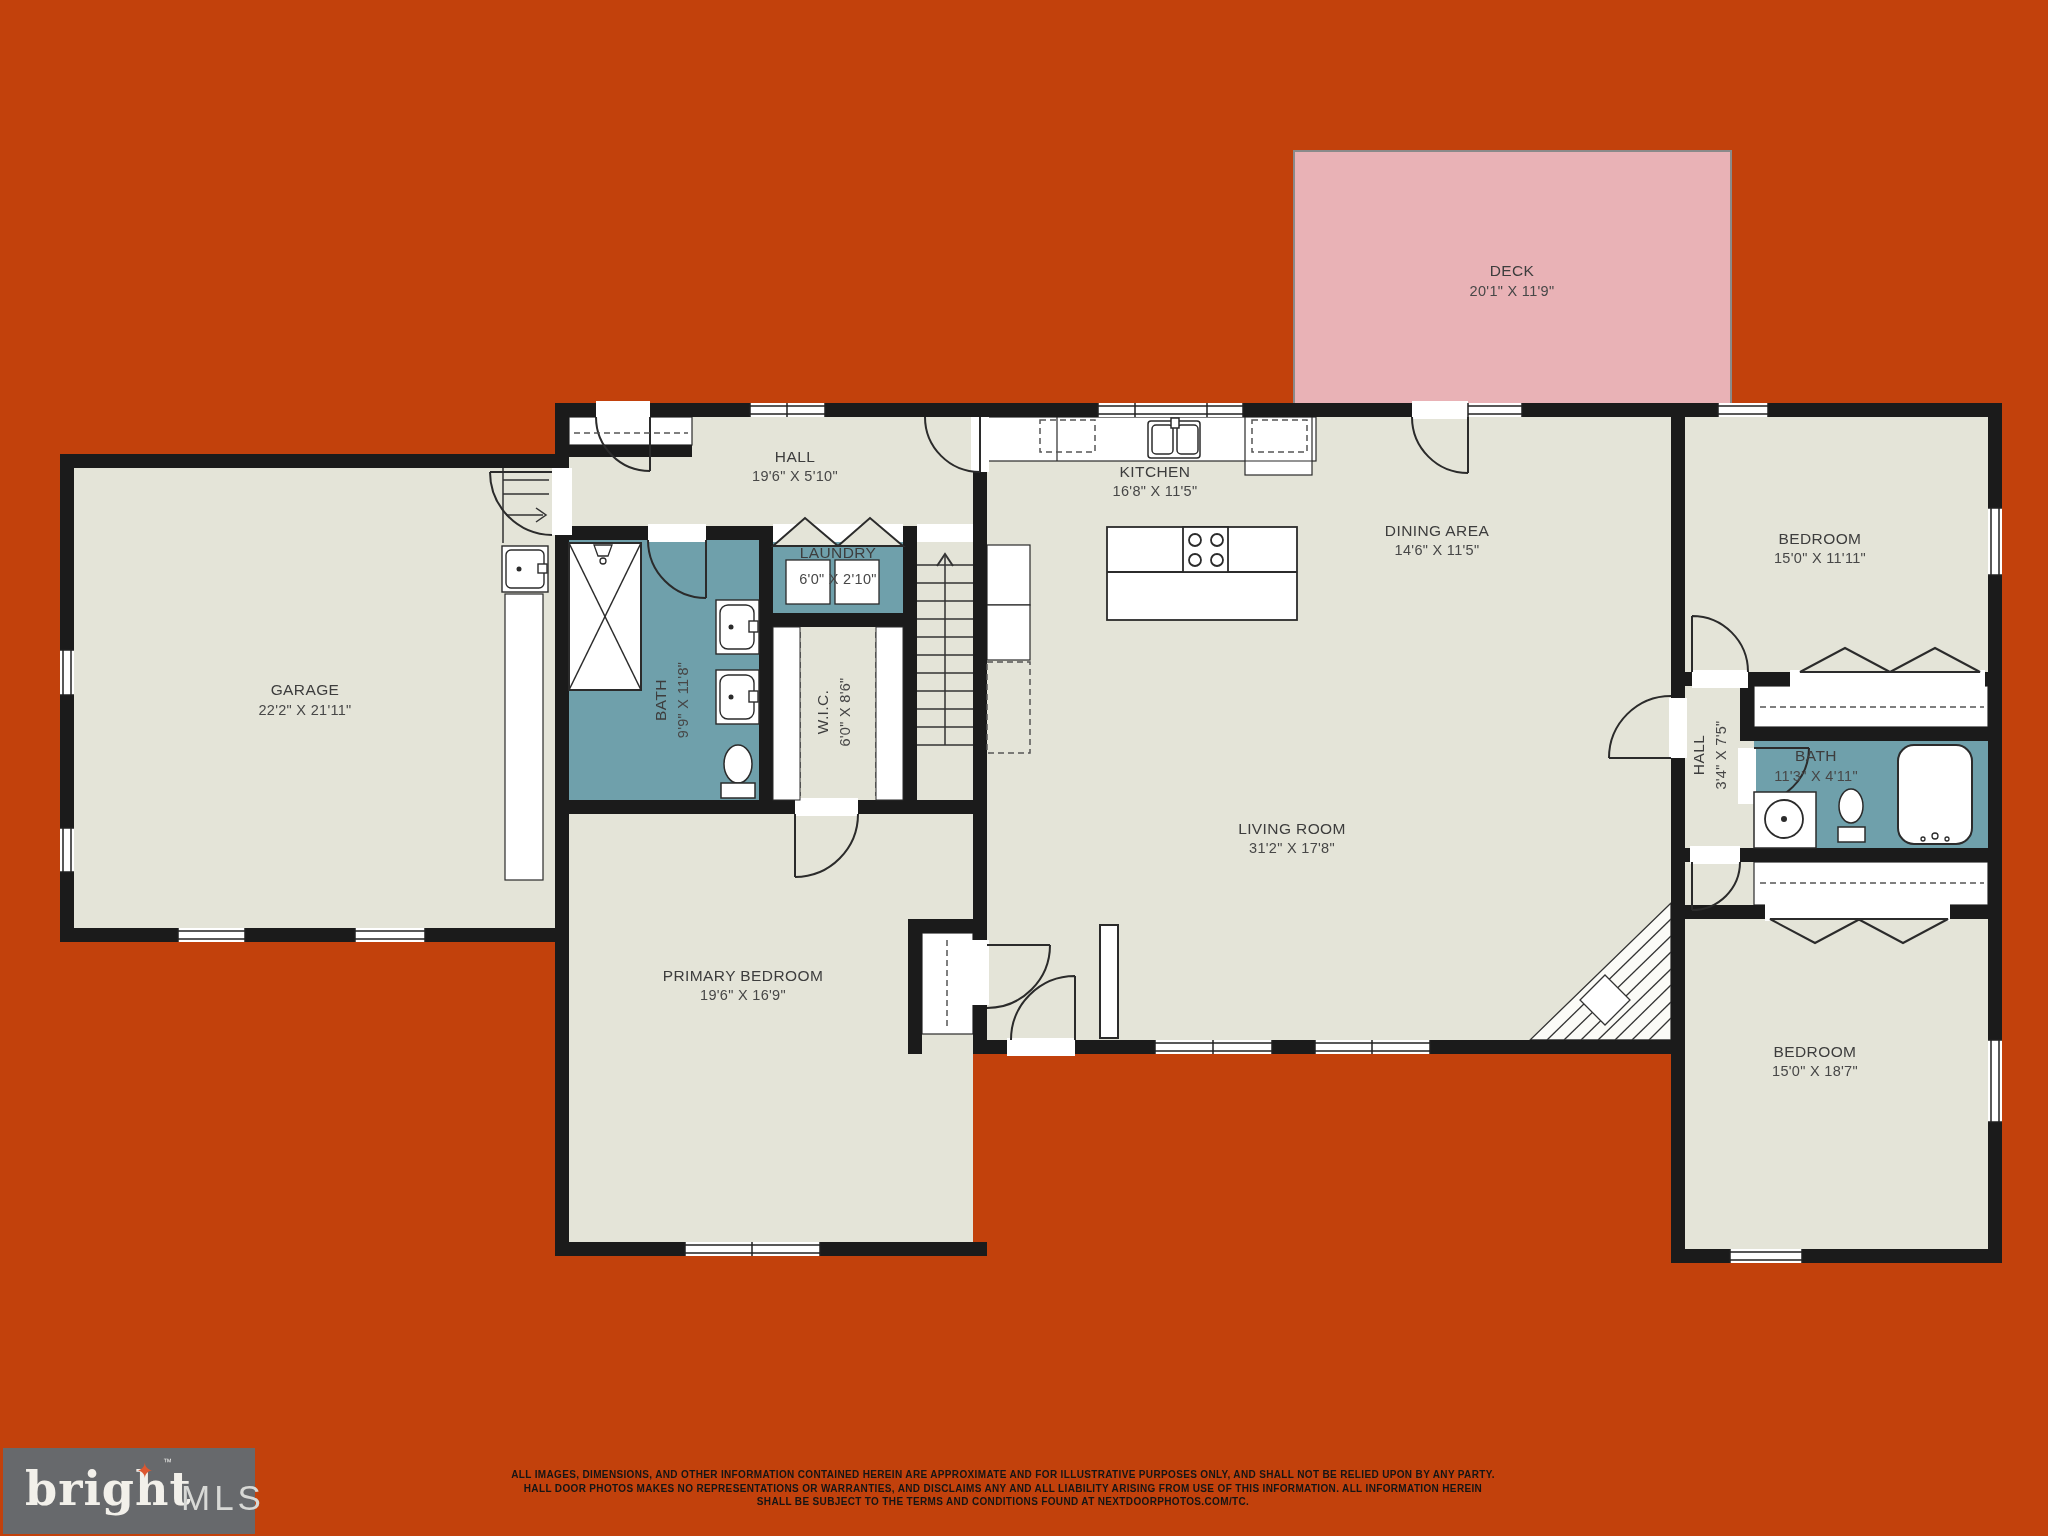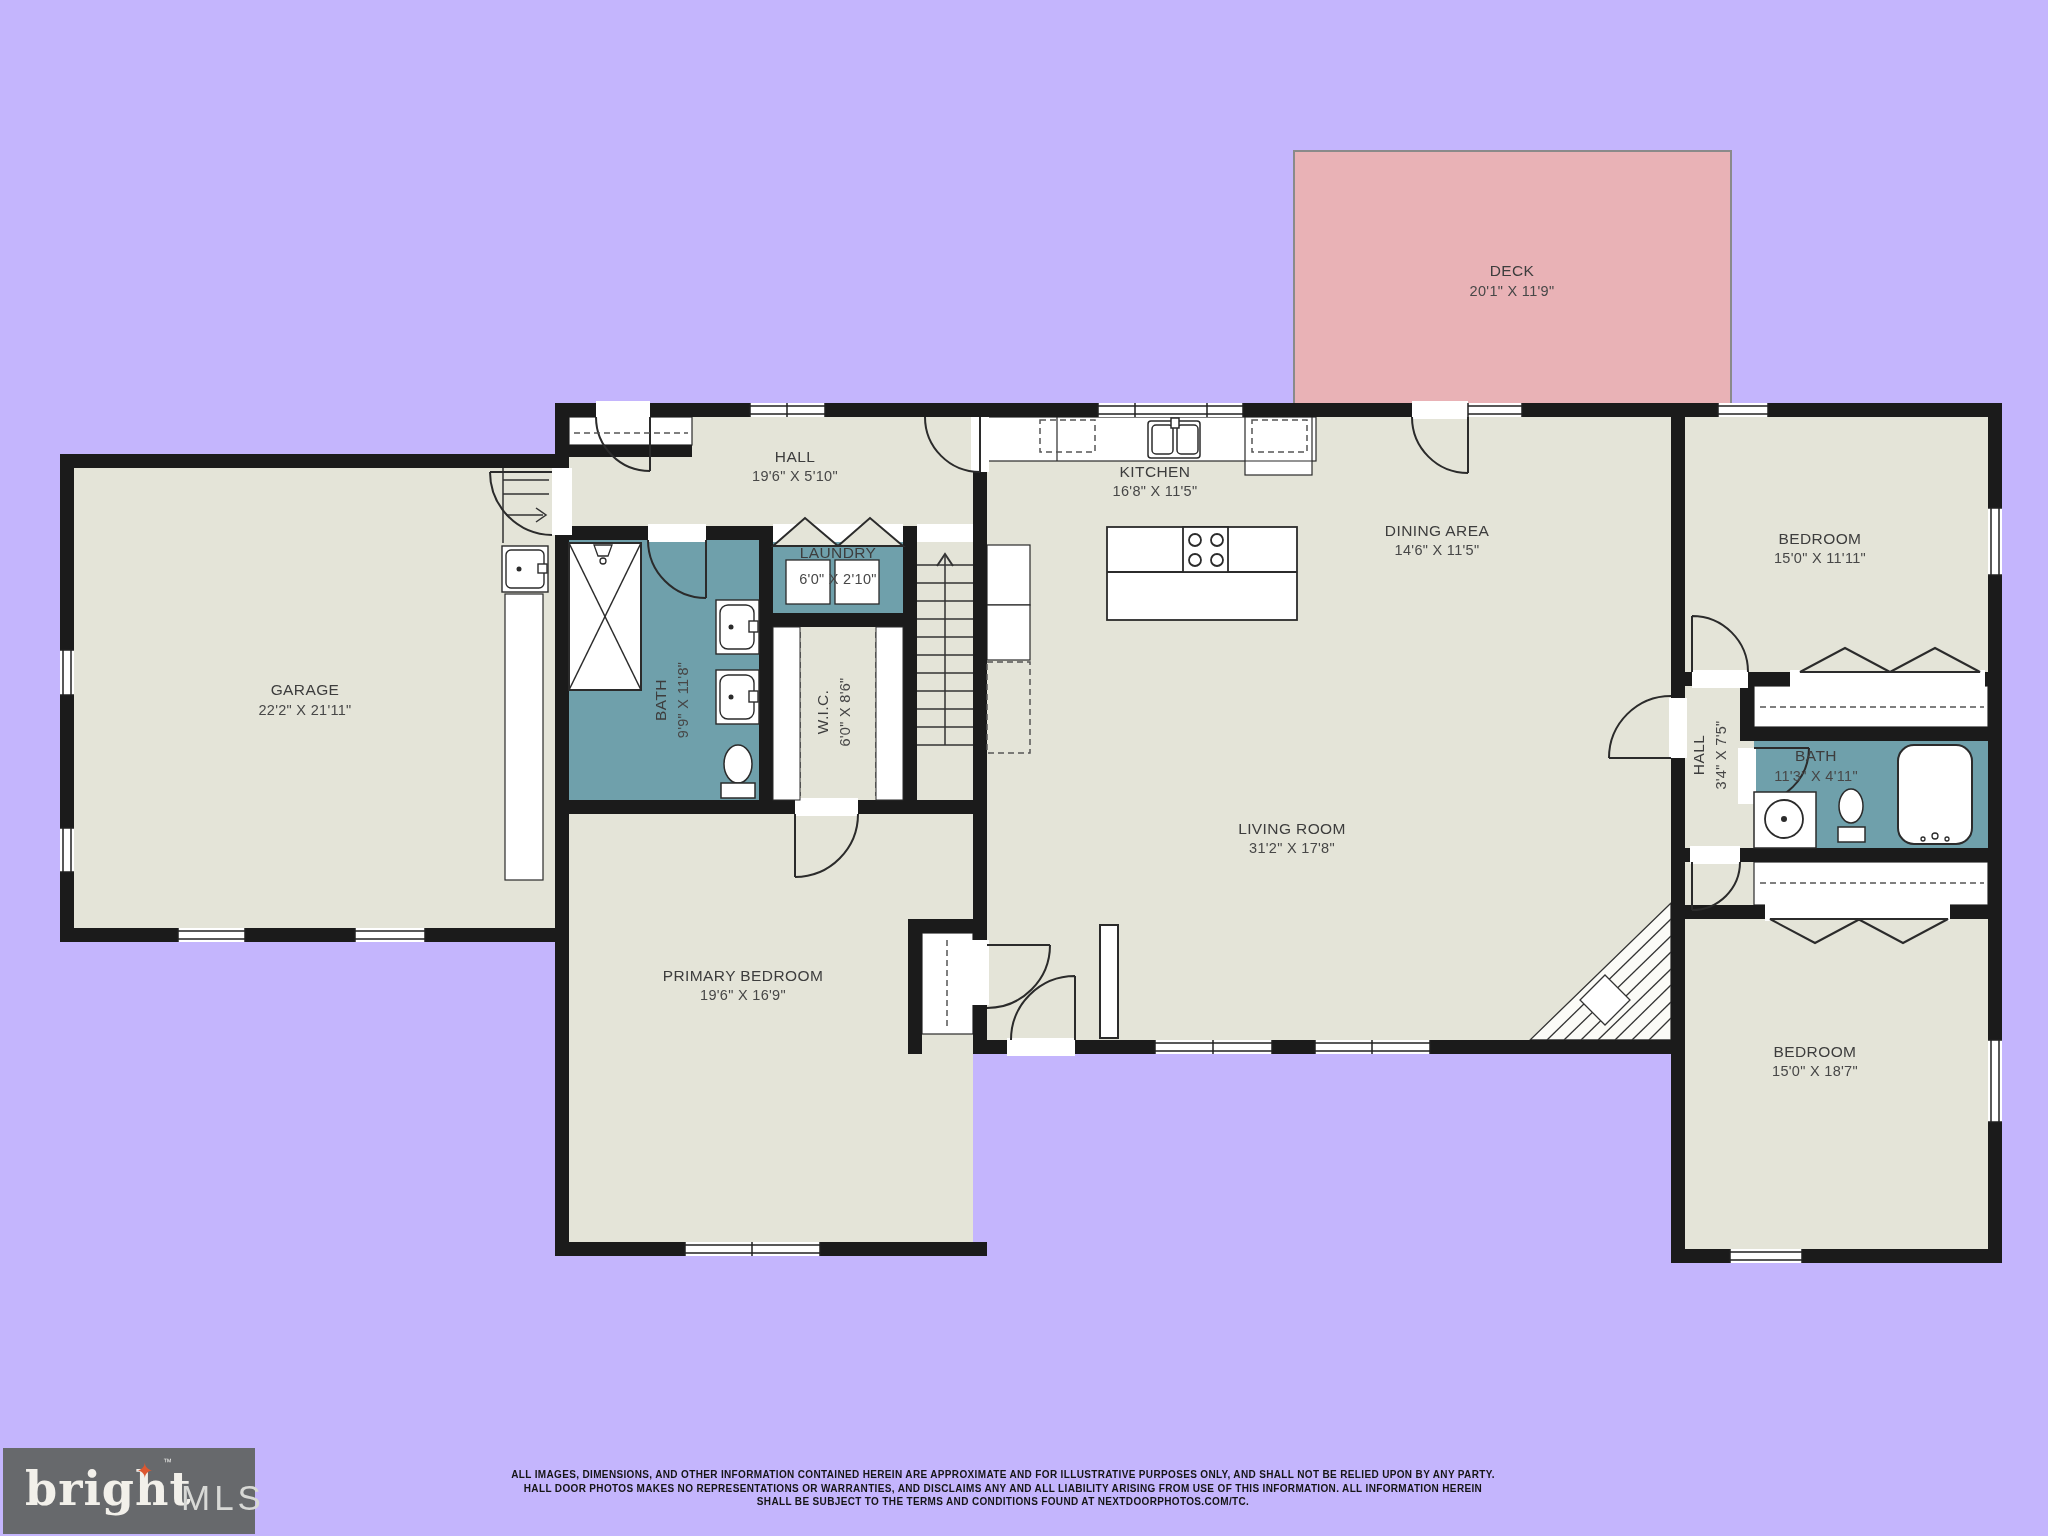--- a/index.html
+++ b/index.html
@@ -1,16 +1,16 @@
 <!DOCTYPE html>
 <html><head>
 <meta charset="utf-8">
 <style>
   html,body{margin:0;padding:0;background:#ffffff;}
-  .page{position:relative;width:2048px;height:1536px;background:#c4b5fd;overflow:hidden;
+  .page{position:relative;width:2048px;height:1536px;background:#c2410c;overflow:hidden;
         font-family:"Liberation Sans",sans-serif;}
   .plan{position:absolute;left:0;top:0;width:2048px;height:1536px;}
   
   .rn{font-family:"Liberation Sans",sans-serif;font-size:15.5px;letter-spacing:.4px;
       fill:#3d3d3d;text-anchor:middle;}
   .rd{font-family:"Liberation Sans",sans-serif;font-size:14.5px;letter-spacing:.3px;
       fill:#474747;text-anchor:middle;}
   
   .logo{position:absolute;left:3px;top:1448px;width:252px;height:86px;background:#67696c;
         color:#f2f0ea;}

